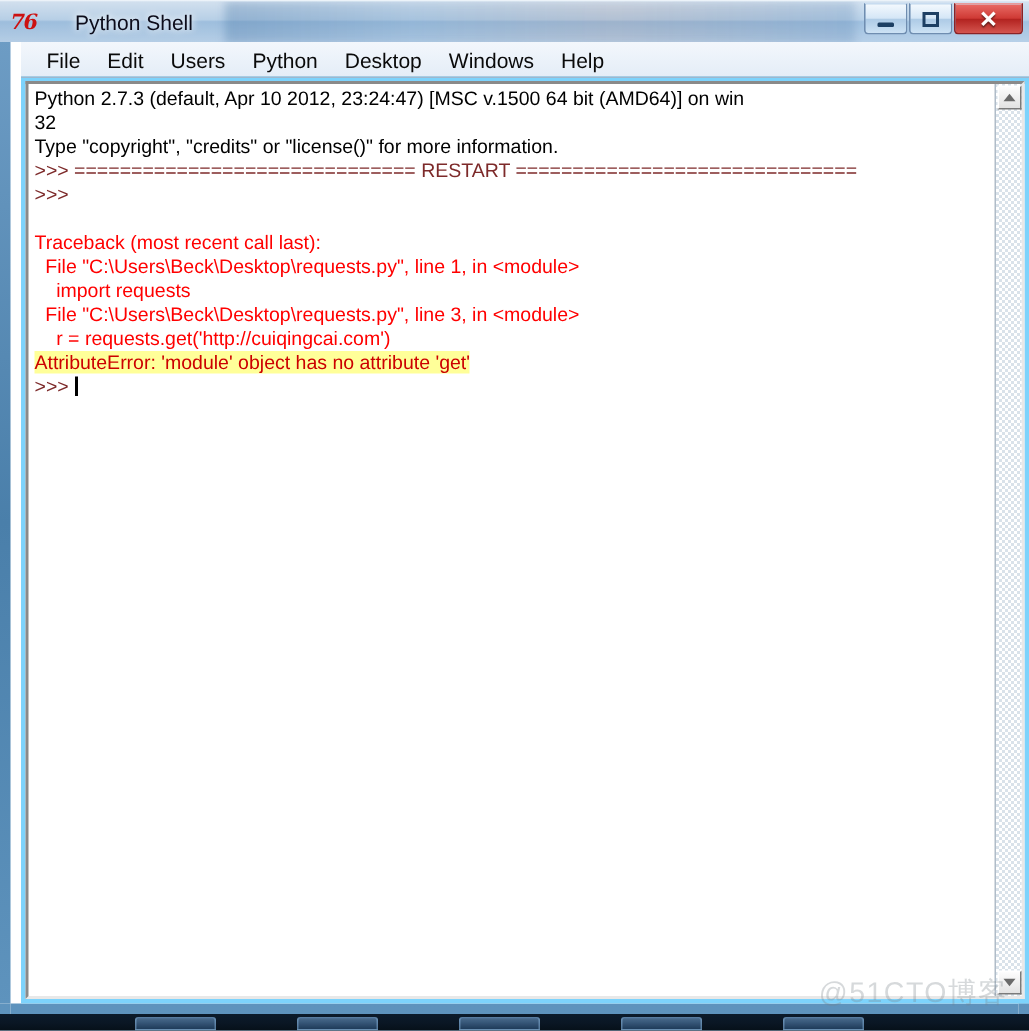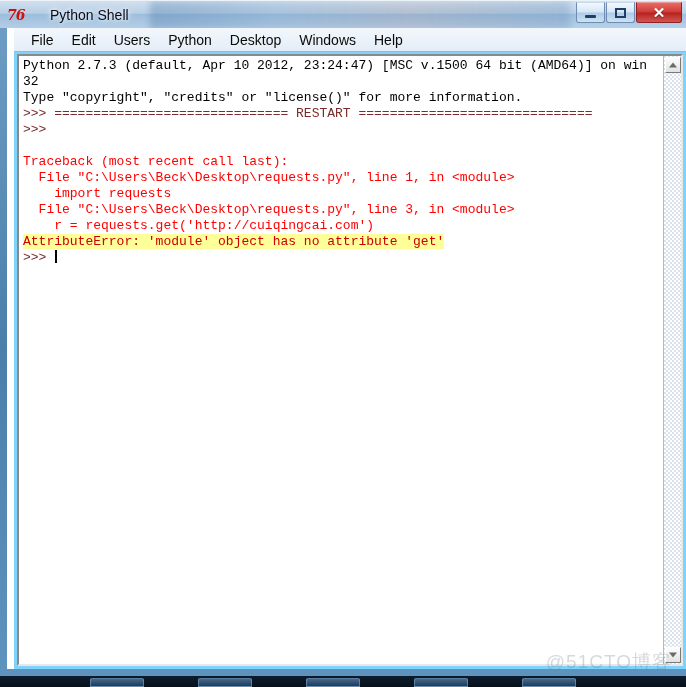--- a/index.html
+++ b/index.html
@@ -208,21 +208,21 @@
   }
 
   #shell-text {
     position: absolute;
     left: 0; top: 0;
     width: 644px;
     height: 608px;
     overflow: hidden;
     padding: 2px 0 0 4px;
     box-sizing: border-box;
-    font-family: Liberation Mono, monospace;
+    font-family: Liberation Sans, sans-serif;
     font-size: 13px;
     line-height: 16px;
     white-space: pre;
     color: #000000;
   }
   .ln { white-space: pre; }
   .c-stdout { color: #000000; }
   .c-prompt { color: #7d2a2a; }
   .c-error  { color: #ff0000; }
   .c-hit    { color: #cc0000; background: #ffff99; }

